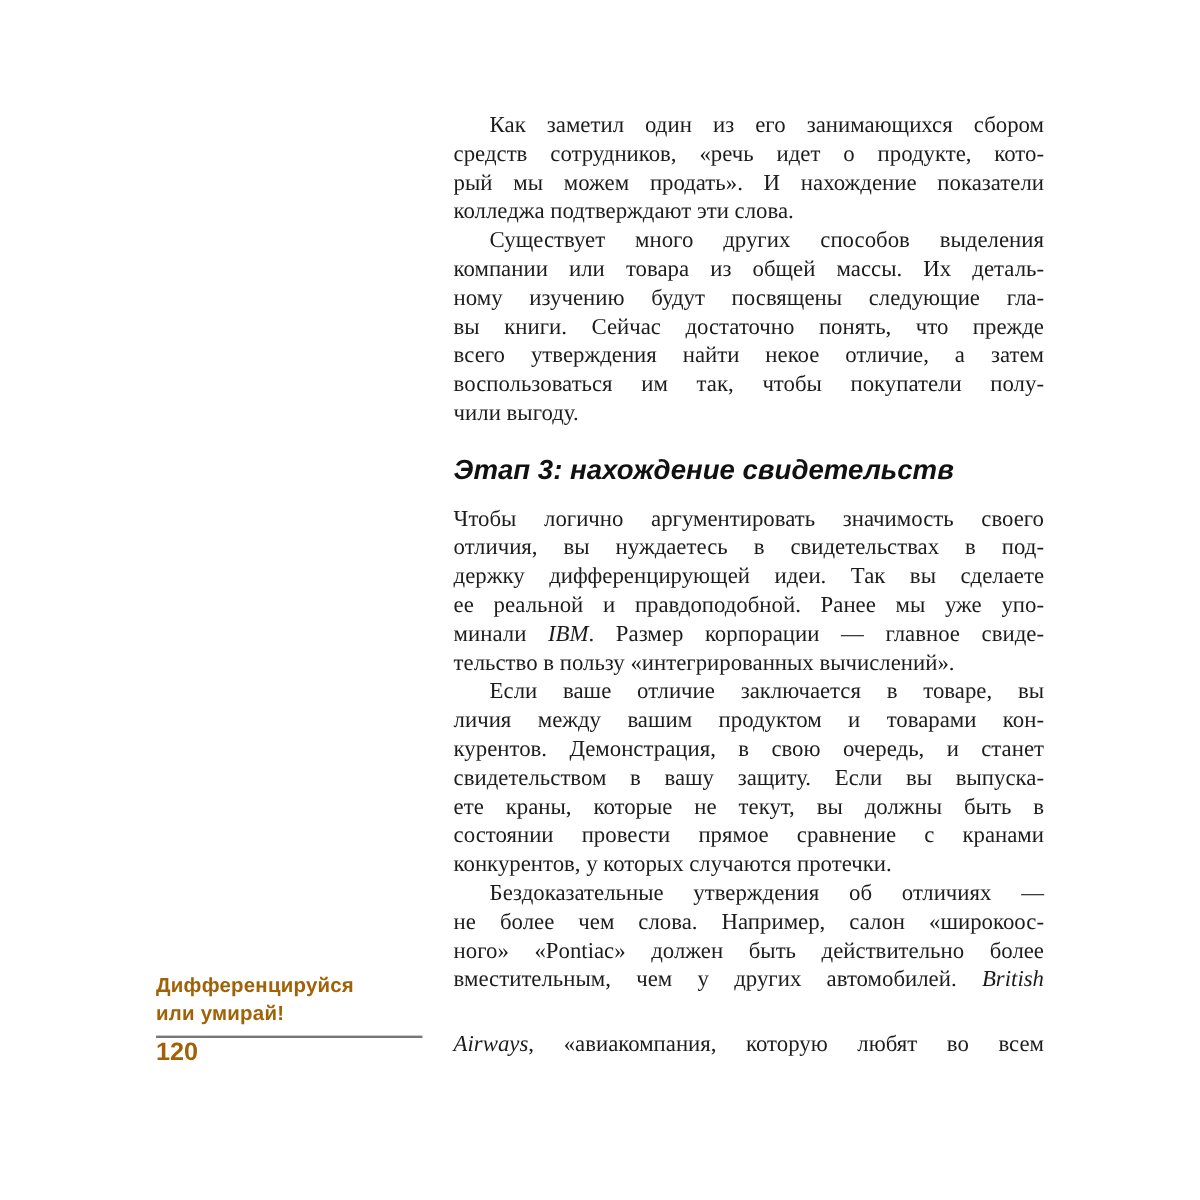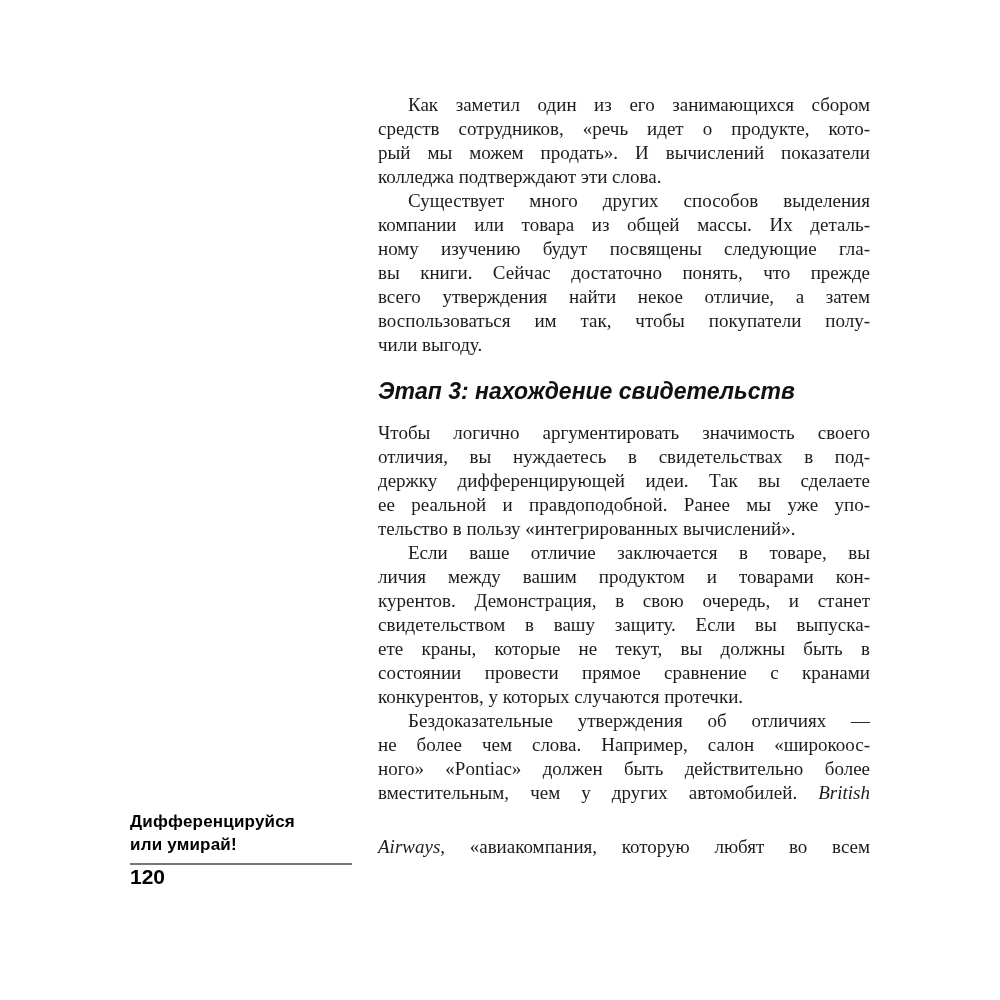--- a/index.html
+++ b/index.html
@@ -38,21 +38,21 @@
     color: #111111;
     text-align: left;
     font-style: italic;
   }
   .margin-footer {
     position: absolute;
     left: 130px;
     top: 810px;
     width: 222px;
     font-family: "Liberation Sans", sans-serif;
-    color: #000000;
+    color: #a16207;
   }
   .running-title {
     font-weight: bold;
     font-size: 17px;
     line-height: 23px;
     letter-spacing: 0.2px;
   }
   .footer-rule {
     margin-top: 7px;
     width: 222px;
@@ -68,38 +68,39 @@
 </style>
 </head>
 <body>
 
 <div class="page">
 
   <div class="text-column">
       <div class="para indent">
         <div class="line">Как заметил один из его занимающихся сбором</div>
         <div class="line">средств сотрудников, «речь идет о продукте, кото-</div>
-        <div class="line">рый мы можем продать». И вычислений показатели</div>
+        <div class="line">рый мы можем продать». И нахождение показатели</div>
         <div class="line">колледжа подтверждают эти слова.</div>
       </div>
       <div class="para indent">
         <div class="line">Существует много других способов выделения</div>
         <div class="line">компании или товара из общей массы. Их деталь-</div>
         <div class="line">ному изучению будут посвящены следующие гла-</div>
         <div class="line">вы книги. Сейчас достаточно понять, что прежде</div>
         <div class="line">всего утверждения найти некое отличие, а затем</div>
         <div class="line">воспользоваться им так, чтобы покупатели полу-</div>
         <div class="line">чили выгоду.</div>
       </div>
       <h2 class="section-heading">Этап 3: нахождение свидетельств</h2>
       <div class="para">
         <div class="line">Чтобы логично аргументировать значимость своего</div>
         <div class="line">отличия, вы нуждаетесь в свидетельствах в под-</div>
         <div class="line">держку дифференцирующей идеи. Так вы сделаете</div>
         <div class="line">ее реальной и правдоподобной. Ранее мы уже упо-</div>
+        <div class="line">минали <i>IBM</i>. Размер корпорации — главное свиде-</div>
         <div class="line">тельство в пользу «интегрированных вычислений».</div>
       </div>
       <div class="para indent">
         <div class="line">Если ваше отличие заключается в товаре, вы</div>
         <div class="line">личия между вашим продуктом и товарами кон-</div>
         <div class="line">курентов. Демонстрация, в свою очередь, и станет</div>
         <div class="line">свидетельством в вашу защиту. Если вы выпуска-</div>
         <div class="line">ете краны, которые не текут, вы должны быть в</div>
         <div class="line">состоянии провести прямое сравнение с кранами</div>
         <div class="line">конкурентов, у которых случаются протечки.</div>

